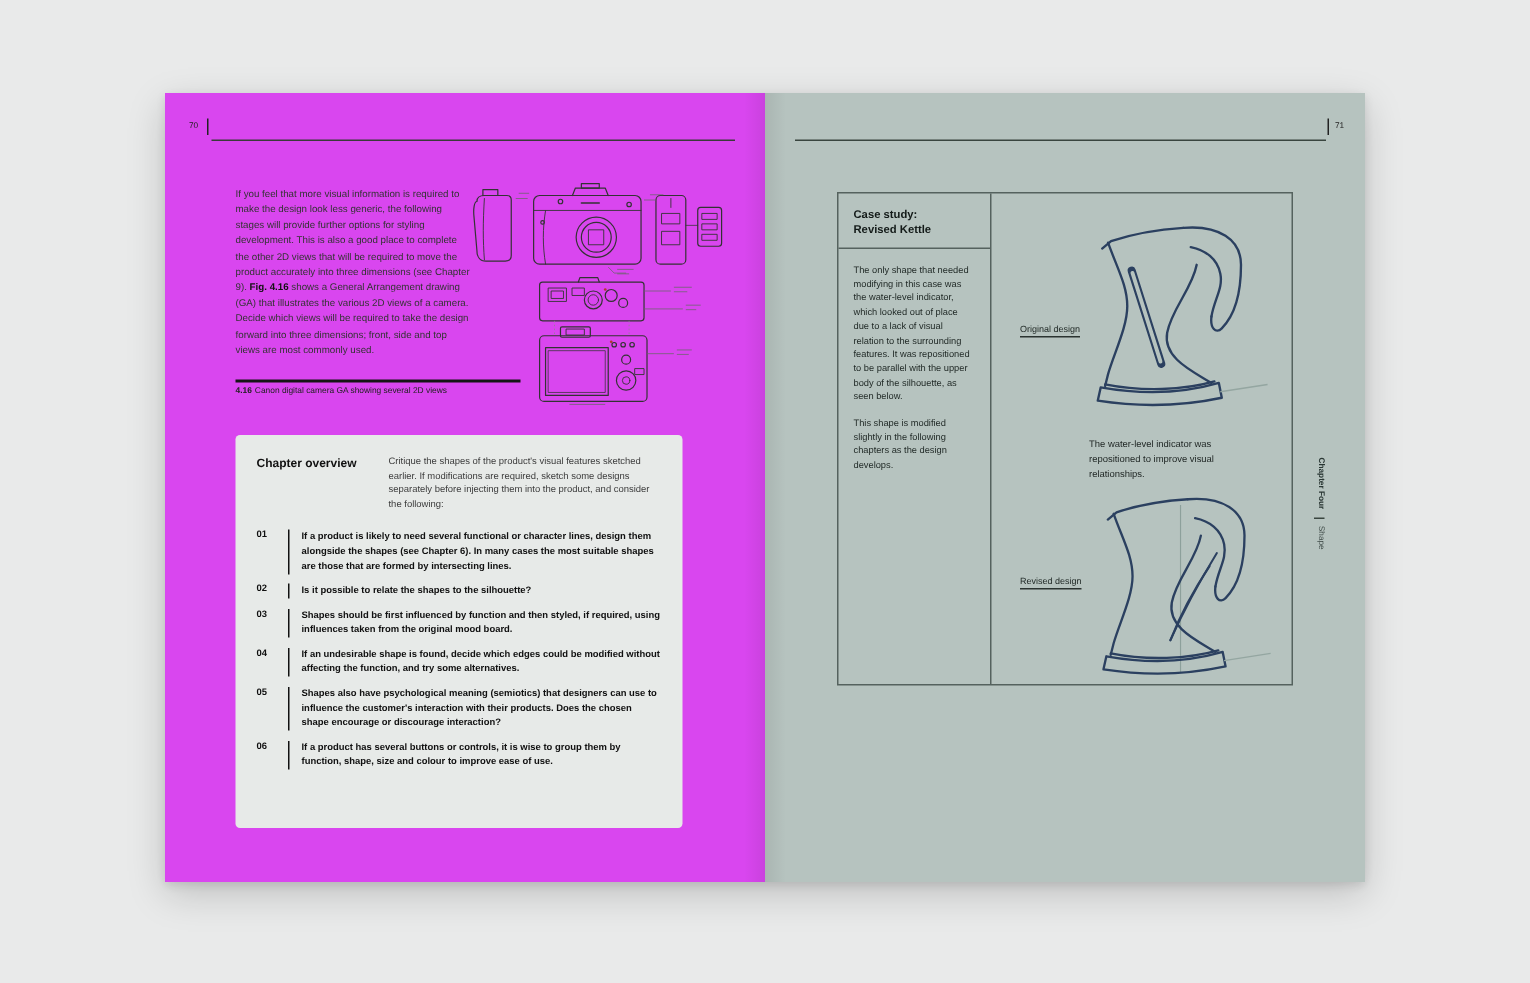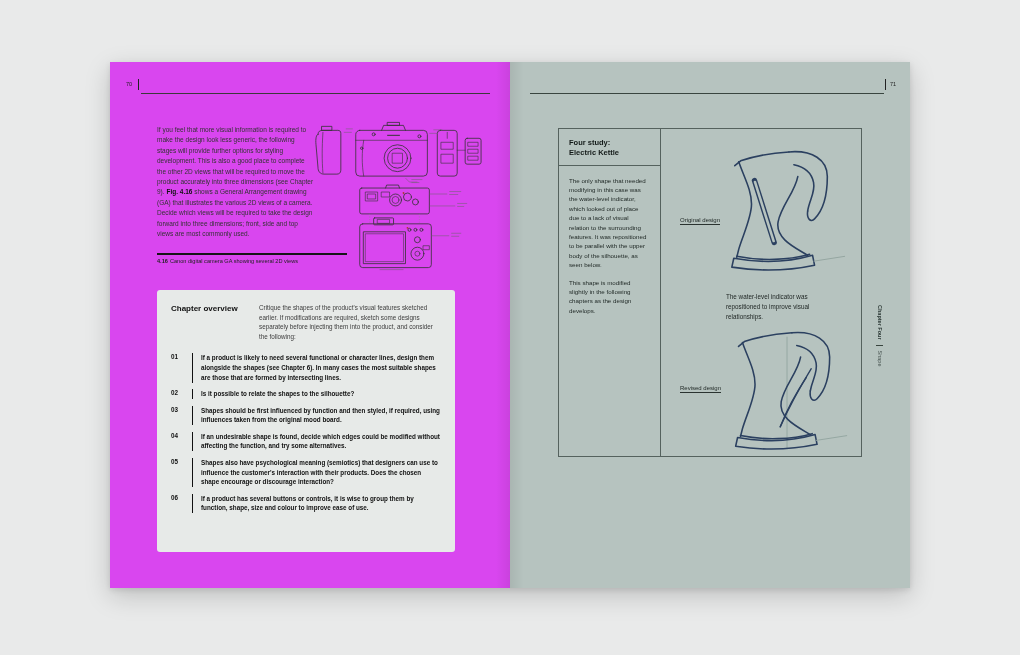--- a/index.html
+++ b/index.html
@@ -205,22 +205,22 @@
   </div>
 
   <div class="page page-right">
     <div class="head-rule" style="left:20px; top:31px; width:354px;"></div>
     <div class="folio-tick" style="left:375px; top:17px;"></div>
     <div class="folio" style="left:380px; top:19px;">71</div>
 
     <div class="case-box">
       <div class="case-left">
         <div class="case-title">
-          <div>Four study:</div>
-          <div>Electric Kettle</div>
+          <div>Case study:</div>
+          <div>Revised Kettle</div>
         </div>
         <div class="case-body">
           <p>The only shape that needed modifying in this case was the water-level indicator, which looked out of place due to a lack of visual relation to the surrounding features. It was repositioned to be parallel with the upper body of the silhouette, as seen below.</p>
           <p>This shape is modified slightly in the following chapters as the design develops.</p>
         </div>
       </div>
 
       <div class="case-right">
 
         <svg class="sketch" style="left:55px; top:18px; width:135px; height:128px;" viewBox="0 0 135 130">

